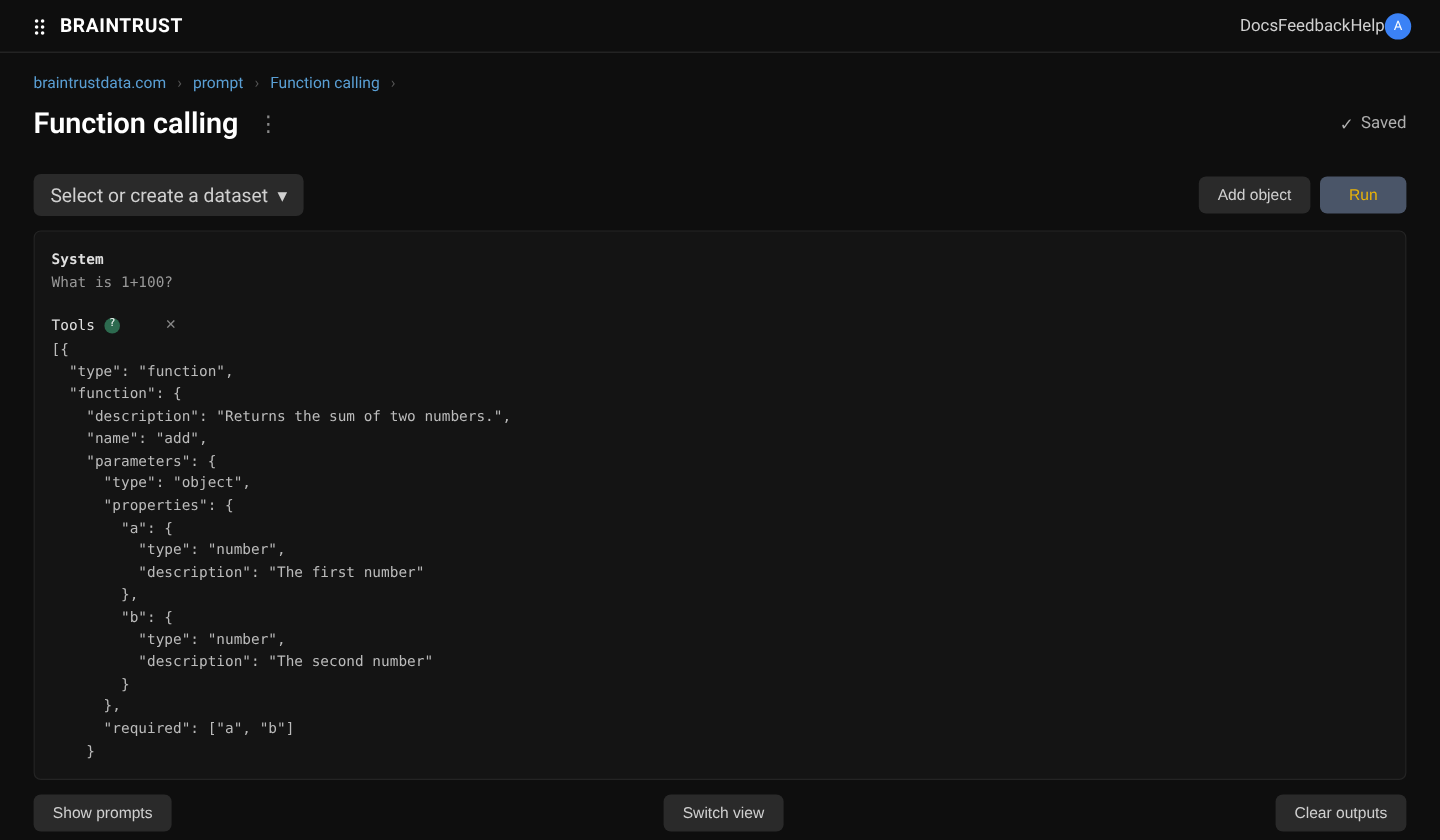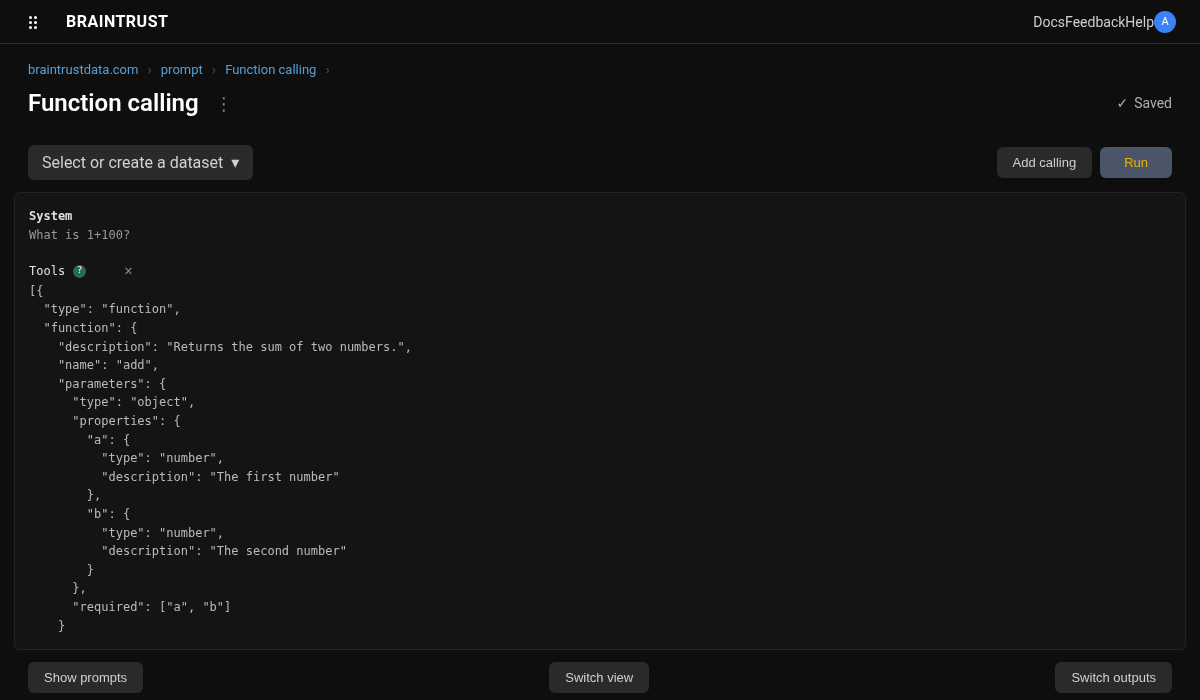--- a/index.html
+++ b/index.html
@@ -15,21 +15,21 @@
   height: 44px;
   display: flex;
   align-items: center;
   justify-content: space-between;
   padding: 0 24px 0 28px;
   border-bottom: 1px solid #2a2a2a;
 }
 .logo {
   display: flex;
   align-items: center;
-  gap: 20px;
+  gap: 4px;
   font-weight: 700;
   font-size: 16px;
   letter-spacing: 0.5px;
   color: #fff;
 }
 .logo-dots {
   display: inline-flex;
   flex-wrap: wrap;
   width: 14px;
   height: 14px;
@@ -136,21 +136,21 @@
 .btn-secondary {
   background: #2a2a2a;
   color: #d0d0d0;
 }
 .btn-primary {
   background: #4a5568;
   color: #eab308;
   padding: 8px 24px;
 }
 .editor-wrap {
-  margin: 0 14px;
+  margin: 0 28px;
   background: #141414;
   border-radius: 6px;
   border: 1px solid #242424;
 }
 .editor {
   padding: 12px 0;
   font-family: "SF Mono", Monaco, Consolas, monospace;
   font-size: 12px;
   line-height: 1.55;
   color: #ccc;
@@ -250,21 +250,21 @@
     <span>Saved</span>
   </div>
 </div>
 
 <div class="toolbar">
   <div class="dataset-select">
     <span>Select or create a dataset</span>
     <span>▾</span>
   </div>
   <div class="toolbar-right">
-    <button class="btn btn-secondary">Add calling</button>
+    <button class="btn btn-secondary">Add object</button>
     <button class="btn btn-primary">Run</button>
   </div>
 </div>
 
 <div class="editor-wrap">
   <div class="editor">
     <div class="editor-block">
       <div class="label-sys">System</div>
       <div class="editor-line">What is 1+100?</div>
     </div>
@@ -293,14 +293,14 @@
       },
       "required": ["a", "b"]
     }</div>
     </div>
   </div>
 </div>
 
 <div class="bottom-actions">
   <button class="btn btn-secondary">Show prompts</button>
   <button class="btn btn-secondary">Switch view</button>
-  <button class="btn btn-secondary">Switch outputs</button>
+  <button class="btn btn-secondary">Clear outputs</button>
 </div>
 
 </body></html>

